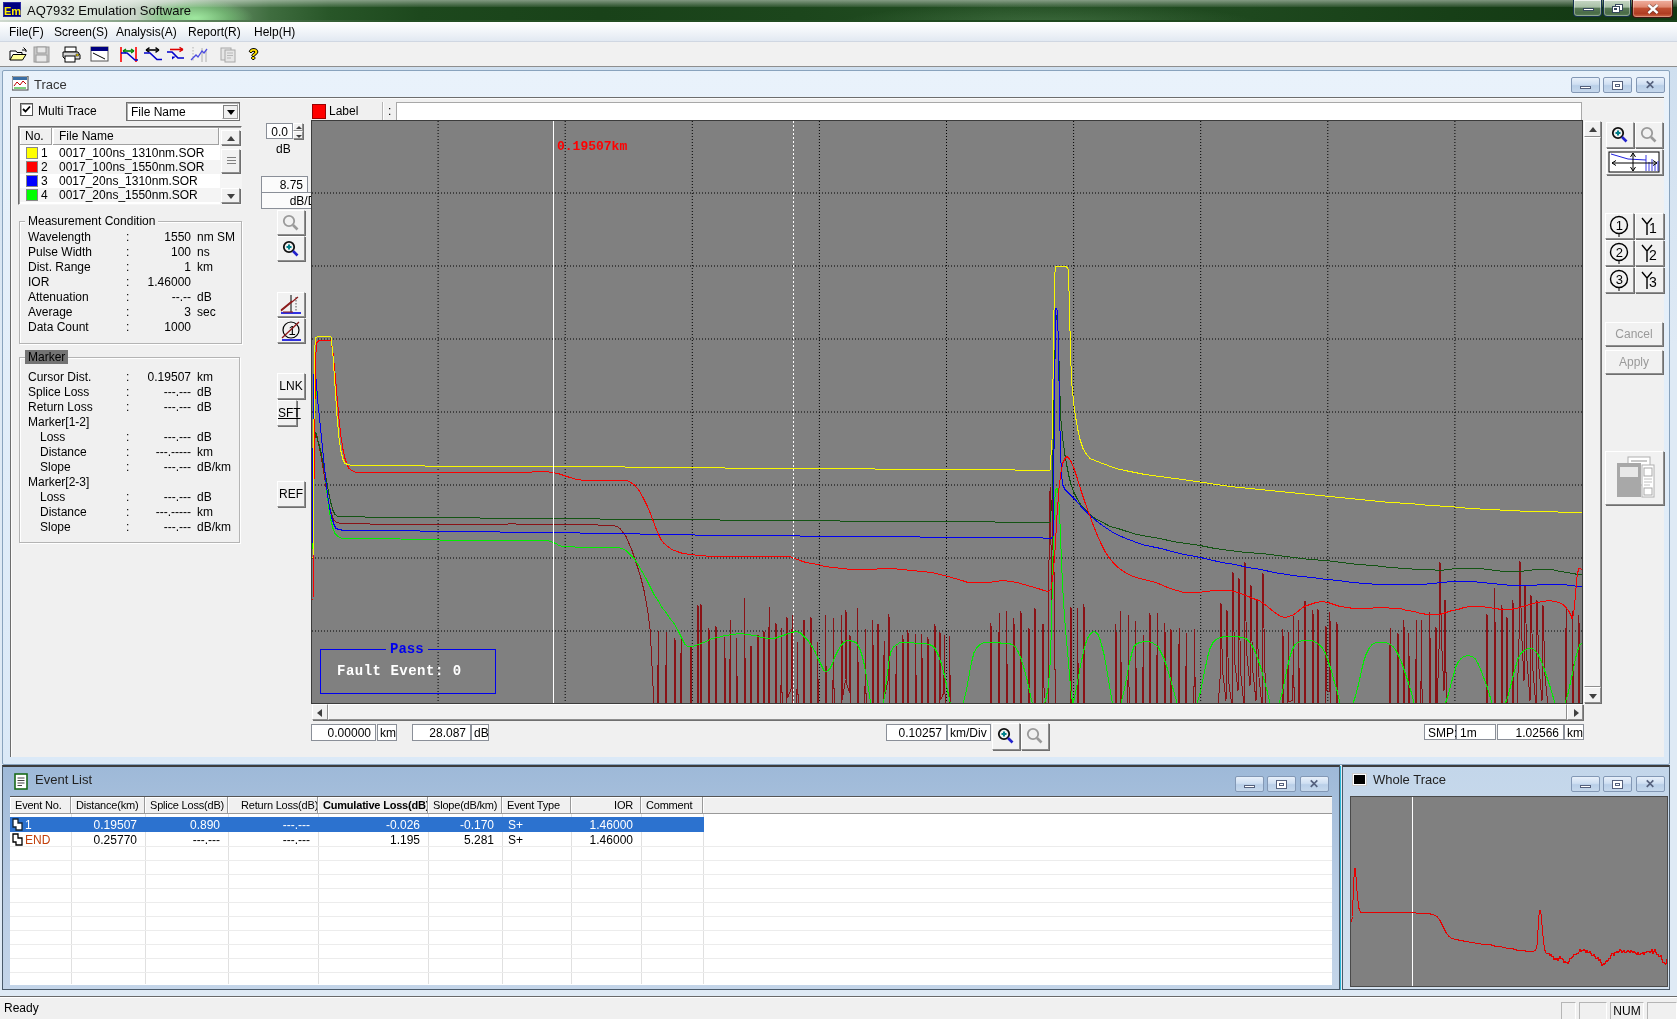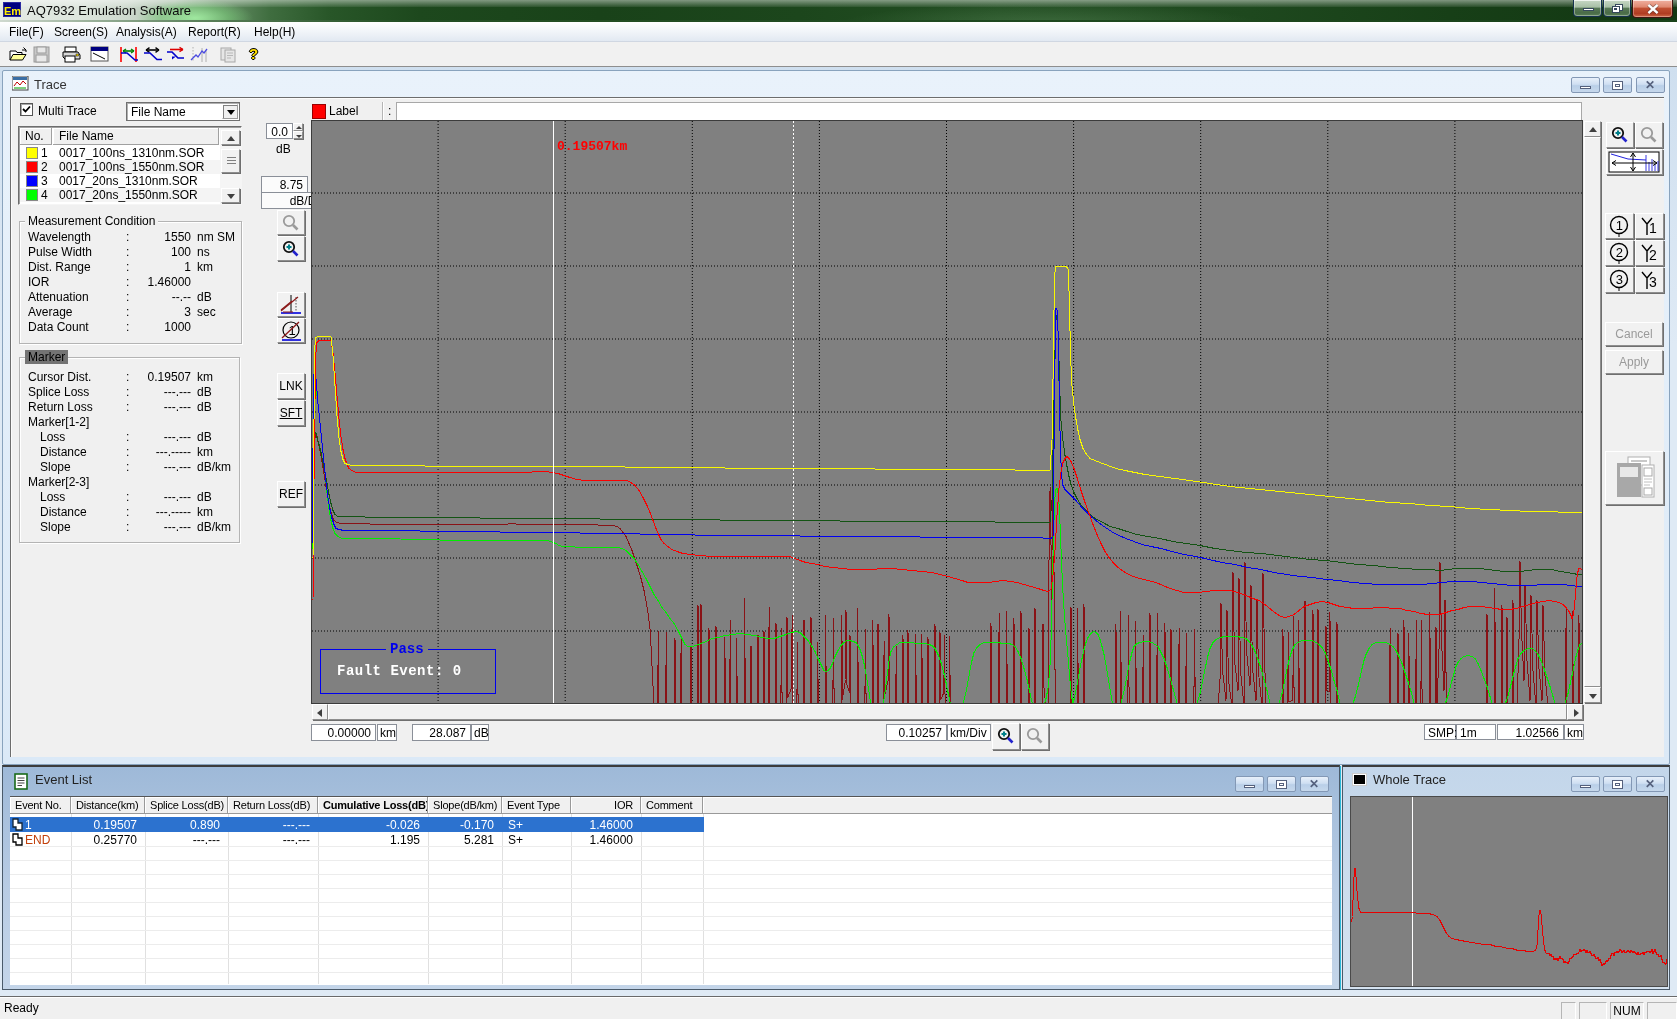--- a/index.html
+++ b/index.html
@@ -280,21 +280,21 @@
   </div>
 <div class="abs btn" style="left:277px;top:318px;width:28px;height:25px;">
 <svg width="26" height="23" viewBox="0 0 26 23" style="position:absolute;left:0;top:0;">
  <path d="M4 21 L23 21" stroke="#0000dd" stroke-width="1.6"></path>
  <circle cx="13" cy="11" r="8" fill="none" stroke="#000" stroke-width="1.2"></circle>
  <text x="10.5" y="16" font-size="13" font-family="Liberation Sans" fill="#000">1</text>
  <path d="M4 19 L21 3" stroke="#8b1a1a" stroke-width="1.3"></path>
 </svg>
   </div>
 <div class="abs btn" style="left:277px;top:373px;width:28px;height:26px;font-size:12px;line-height:24px;">LNK</div>
-<div class="abs btn" style="left:277px;top:400px;width:28px;height:26px;font-size:12px;line-height:24px;text-decoration:underline;">SFT</div>
+<div class="abs btn" style="left:277px;top:400px;width:20px;height:26px;font-size:12px;line-height:24px;text-decoration:underline;">SFT</div>
 <div class="abs btn" style="left:277px;top:426px;width:28px;height:26px;font-size:12px;line-height:24px;margin-left:34px;">TPA</div>
 <div class="abs btn" style="left:277px;top:481px;width:28px;height:26px;font-size:12px;line-height:24px;">REF</div>
 <div class="abs" style="left:311px;top:102px;width:1272px;height:18px;background:#f0f0f0;">
  <div class="abs" style="left:1px;top:2px;width:14px;height:15px;background:#ff0000;border:1px solid #990000;"></div>
  <div class="abs gtxt" style="left:18px;top:2px;">Label</div>
  <div class="abs" style="left:71px;top:0;width:1px;height:18px;background:#b5b5b5;box-shadow:1px 0 0 #fff;"></div>
  <div class="abs gtxt" style="left:77px;top:2px;">:</div>
  <div class="abs" style="left:85px;top:0px;width:1186px;height:18px;background:#fff;border:1px solid #a8a8a8;border-bottom:none;"></div>
 </div>
 
@@ -465,21 +465,21 @@
     <div class="abs" style="left:8px;top:3px;width:11px;height:9px;background:#fff;border:1px solid #55617d;"></div>
     <div class="abs" style="left:11px;top:6px;width:5px;height:3px;background:#fff;border:1px solid #55617d;"></div>
   </div>
 <div class="abs" style="left:1300px;top:776px;width:29px;height:16px;background:linear-gradient(180deg,#e8f0fa 0%,#cfdff2 45%,#b9cfe8 55%,#c6d8ec 100%);border:1px solid #8398b5;border-radius:2px;">
     <div class="abs" style="left:8px;top:0px;color:#55617d;font-size:12px;font-weight:bold;font-family:'Liberation Sans',sans-serif;">✕</div>
   </div>
 <div class="abs" style="left:10px;top:796px;width:1322px;height:189px;background:#fff;border-top:1px solid #555;"></div>
 <div class="abs" style="left:10px;top:797px;width:61px;height:17px;background:#f0f0f0;border-right:1px solid #999;border-bottom:1px solid #999;box-shadow:inset 1px 1px 0 #fff;font-size:11px;letter-spacing:-0.2px;padding-left:5px;text-align:left;line-height:16px;white-space:nowrap;overflow:hidden;">Event No.</div>
 <div class="abs" style="left:71px;top:797px;width:74px;height:17px;background:#f0f0f0;border-right:1px solid #999;border-bottom:1px solid #999;box-shadow:inset 1px 1px 0 #fff;font-size:11px;letter-spacing:-0.2px;padding-left:5px;text-align:left;line-height:16px;white-space:nowrap;overflow:hidden;">Distance(km)</div>
 <div class="abs" style="left:145px;top:797px;width:83px;height:17px;background:#f0f0f0;border-right:1px solid #999;border-bottom:1px solid #999;box-shadow:inset 1px 1px 0 #fff;font-size:11px;letter-spacing:-0.2px;padding-left:5px;text-align:left;line-height:16px;white-space:nowrap;overflow:hidden;">Splice Loss(dB)</div>
-<div class="abs" style="left:228px;top:797px;width:90px;height:17px;background:#f0f0f0;border-right:1px solid #999;border-bottom:1px solid #999;box-shadow:inset 1px 1px 0 #fff;font-size:11px;letter-spacing:-0.2px;padding-left:5px;text-align:left;line-height:16px;white-space:nowrap;overflow:hidden;">Return Loss(dB)</div>
+<div class="abs" style="left:228px;top:797px;width:90px;height:17px;background:#f0f0f0;border-right:1px solid #999;border-bottom:1px solid #999;box-shadow:inset 1px 1px 0 #fff;font-size:11px;letter-spacing:-0.2px;padding-left:13px;text-align:left;line-height:16px;white-space:nowrap;overflow:hidden;">Return Loss(dB)</div>
 <div class="abs" style="left:318px;top:797px;width:110px;height:17px;background:#f0f0f0;border-right:1px solid #999;border-bottom:1px solid #999;box-shadow:inset 1px 1px 0 #fff;font-size:11px;letter-spacing:-0.2px;padding-left:5px;text-align:left;line-height:16px;white-space:nowrap;overflow:hidden;font-weight:bold;">Cumulative Loss(dB)</div>
 <div class="abs" style="left:428px;top:797px;width:74px;height:17px;background:#f0f0f0;border-right:1px solid #999;border-bottom:1px solid #999;box-shadow:inset 1px 1px 0 #fff;font-size:11px;letter-spacing:-0.2px;padding-left:5px;text-align:left;line-height:16px;white-space:nowrap;overflow:hidden;">Slope(dB/km)</div>
 <div class="abs" style="left:502px;top:797px;width:69px;height:17px;background:#f0f0f0;border-right:1px solid #999;border-bottom:1px solid #999;box-shadow:inset 1px 1px 0 #fff;font-size:11px;letter-spacing:-0.2px;padding-left:5px;text-align:left;line-height:16px;white-space:nowrap;overflow:hidden;">Event Type</div>
 <div class="abs" style="left:571px;top:797px;width:70px;height:17px;background:#f0f0f0;border-right:1px solid #999;border-bottom:1px solid #999;box-shadow:inset 1px 1px 0 #fff;font-size:11px;letter-spacing:-0.2px;padding-right:7px;text-align:right;line-height:16px;white-space:nowrap;overflow:hidden;">IOR</div>
 <div class="abs" style="left:641px;top:797px;width:62px;height:17px;background:#f0f0f0;border-right:1px solid #999;border-bottom:1px solid #999;box-shadow:inset 1px 1px 0 #fff;font-size:11px;letter-spacing:-0.2px;padding-left:5px;text-align:left;line-height:16px;white-space:nowrap;overflow:hidden;">Comment</div>
 <div class="abs" style="left:703px;top:797px;width:629px;height:17px;background:#f0f0f0;border-bottom:1px solid #999;box-shadow:inset 1px 1px 0 #fff;"></div>
 <div class="abs" style="left:71px;top:814px;width:1px;height:170px;background:#e0e0e0;"></div>
 <div class="abs" style="left:145px;top:814px;width:1px;height:170px;background:#e0e0e0;"></div>
 <div class="abs" style="left:228px;top:814px;width:1px;height:170px;background:#e0e0e0;"></div>
 <div class="abs" style="left:318px;top:814px;width:1px;height:170px;background:#e0e0e0;"></div>

